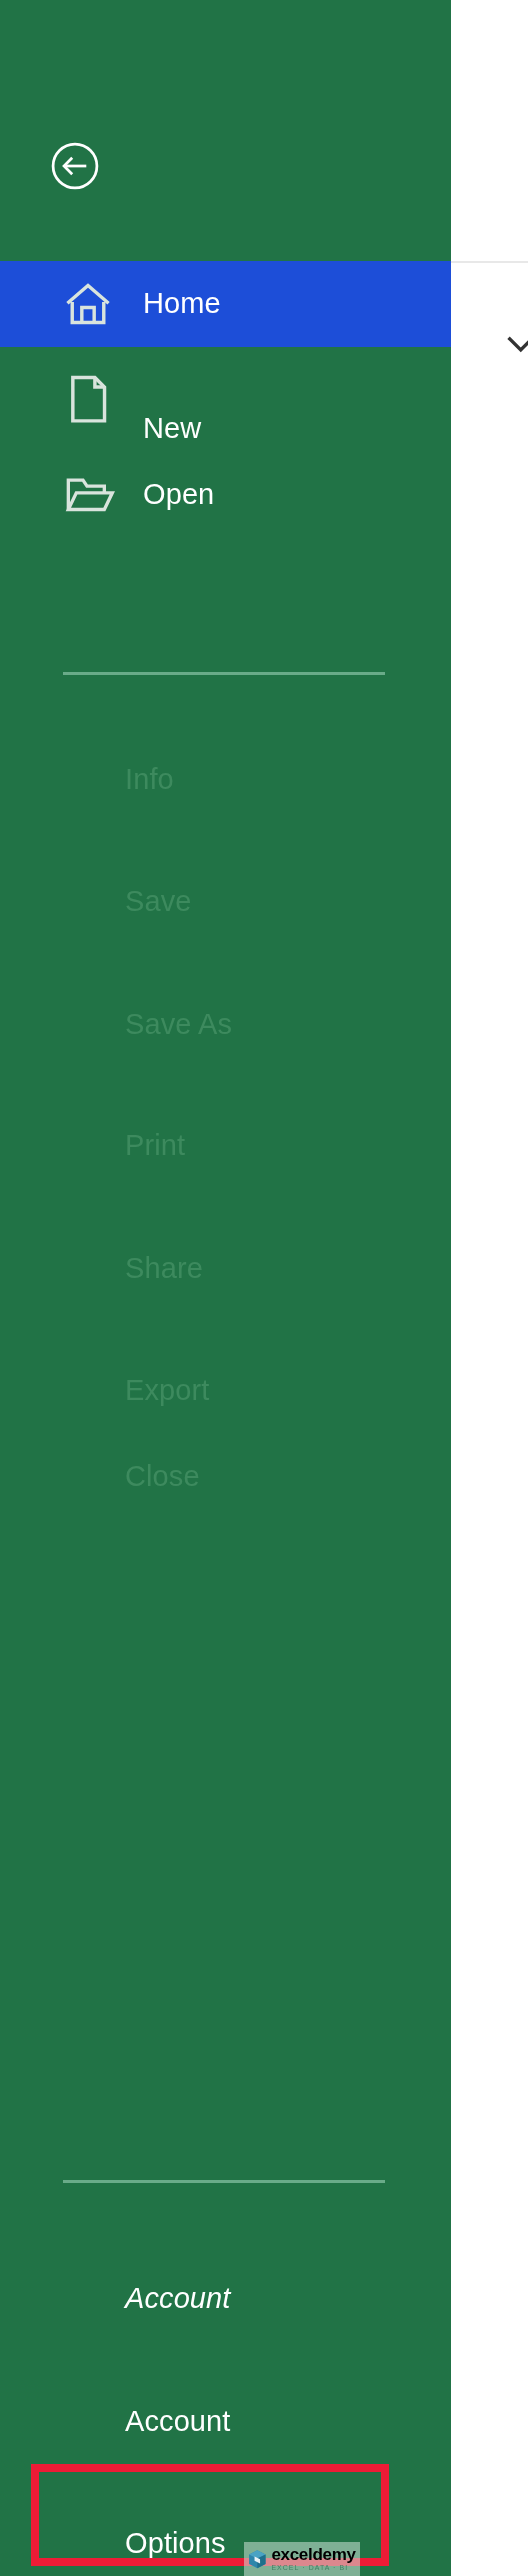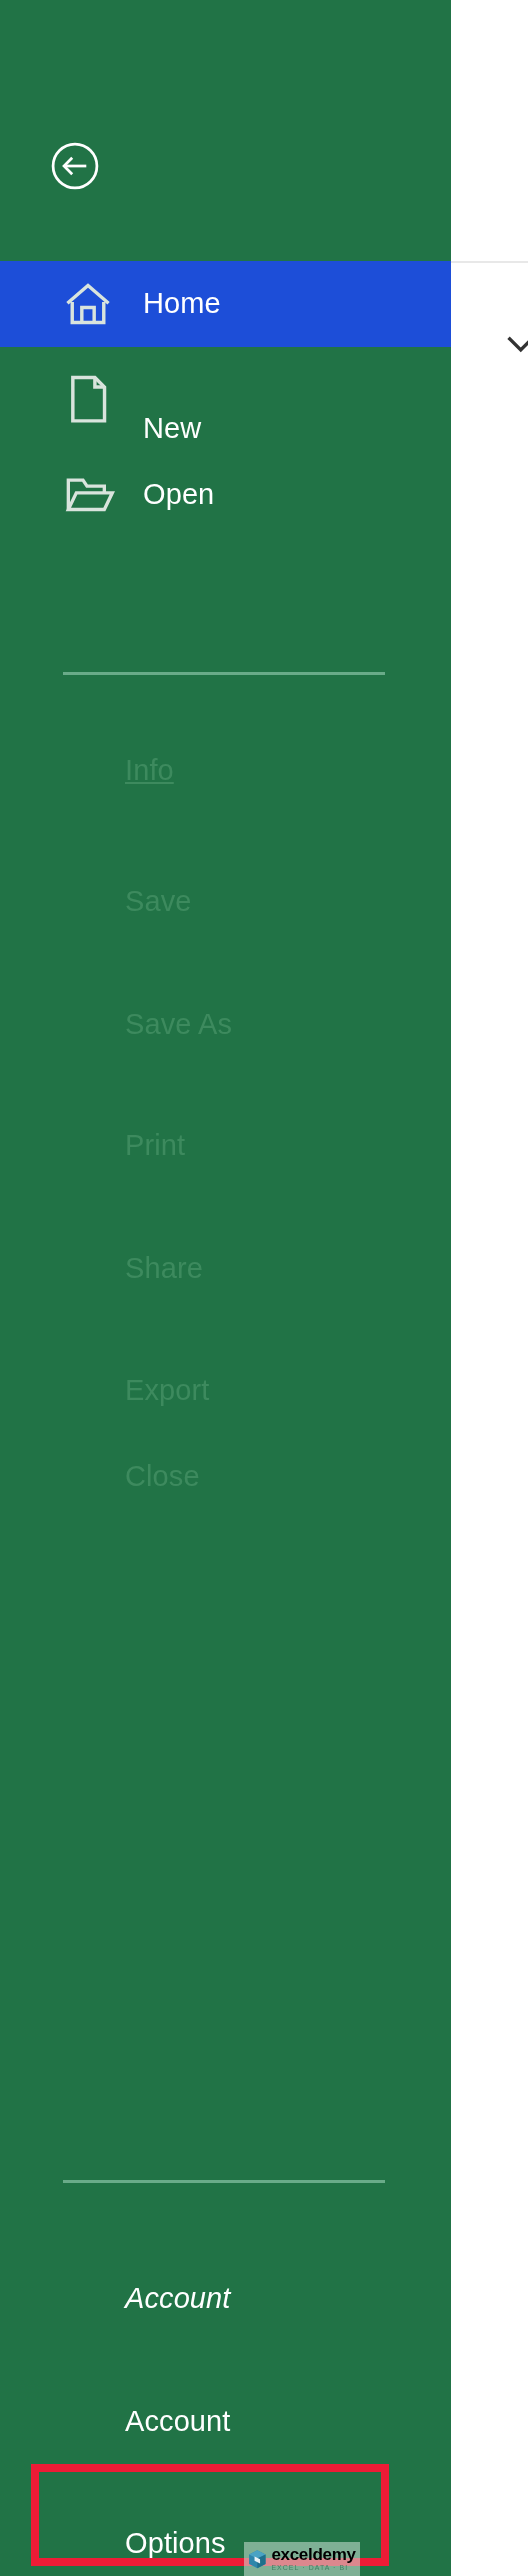--- a/index.html
+++ b/index.html
@@ -136,21 +136,21 @@
           <polyline points="8,52 8,8 30,8 36,17 62,17 62,27" fill="none" stroke="#d9e4dd" stroke-width="5" stroke-linejoin="miter"></polyline>
           <path d="M8,52 L20,27 L74,27 L62,52 Z" fill="none" stroke="#d9e4dd" stroke-width="5"></path>
         </svg>
       </span>
       <span class="nav-label" style="top:26px;">Open</span>
     </div>
 
     <div class="divider" style="top:672px;"></div>
 
     <div class="nav-row" style="top:752px;height:55px;">
-      <span class="nav-label plain dim" style="top:2px;text-decoration:underline;">Info</span>
+      <span class="nav-label plain dim" style="top:11px;">Info</span>
     </div>
     <div class="nav-row" style="top:874px;height:55px;">
       <span class="nav-label plain dim" style="top:11px;">Save</span>
     </div>
     <div class="nav-row" style="top:997px;height:55px;">
       <span class="nav-label plain dim" style="top:11px;">Save As</span>
     </div>
     <div class="nav-row" style="top:1118px;height:55px;">
       <span class="nav-label plain dim" style="top:11px;">Print</span>
     </div>

